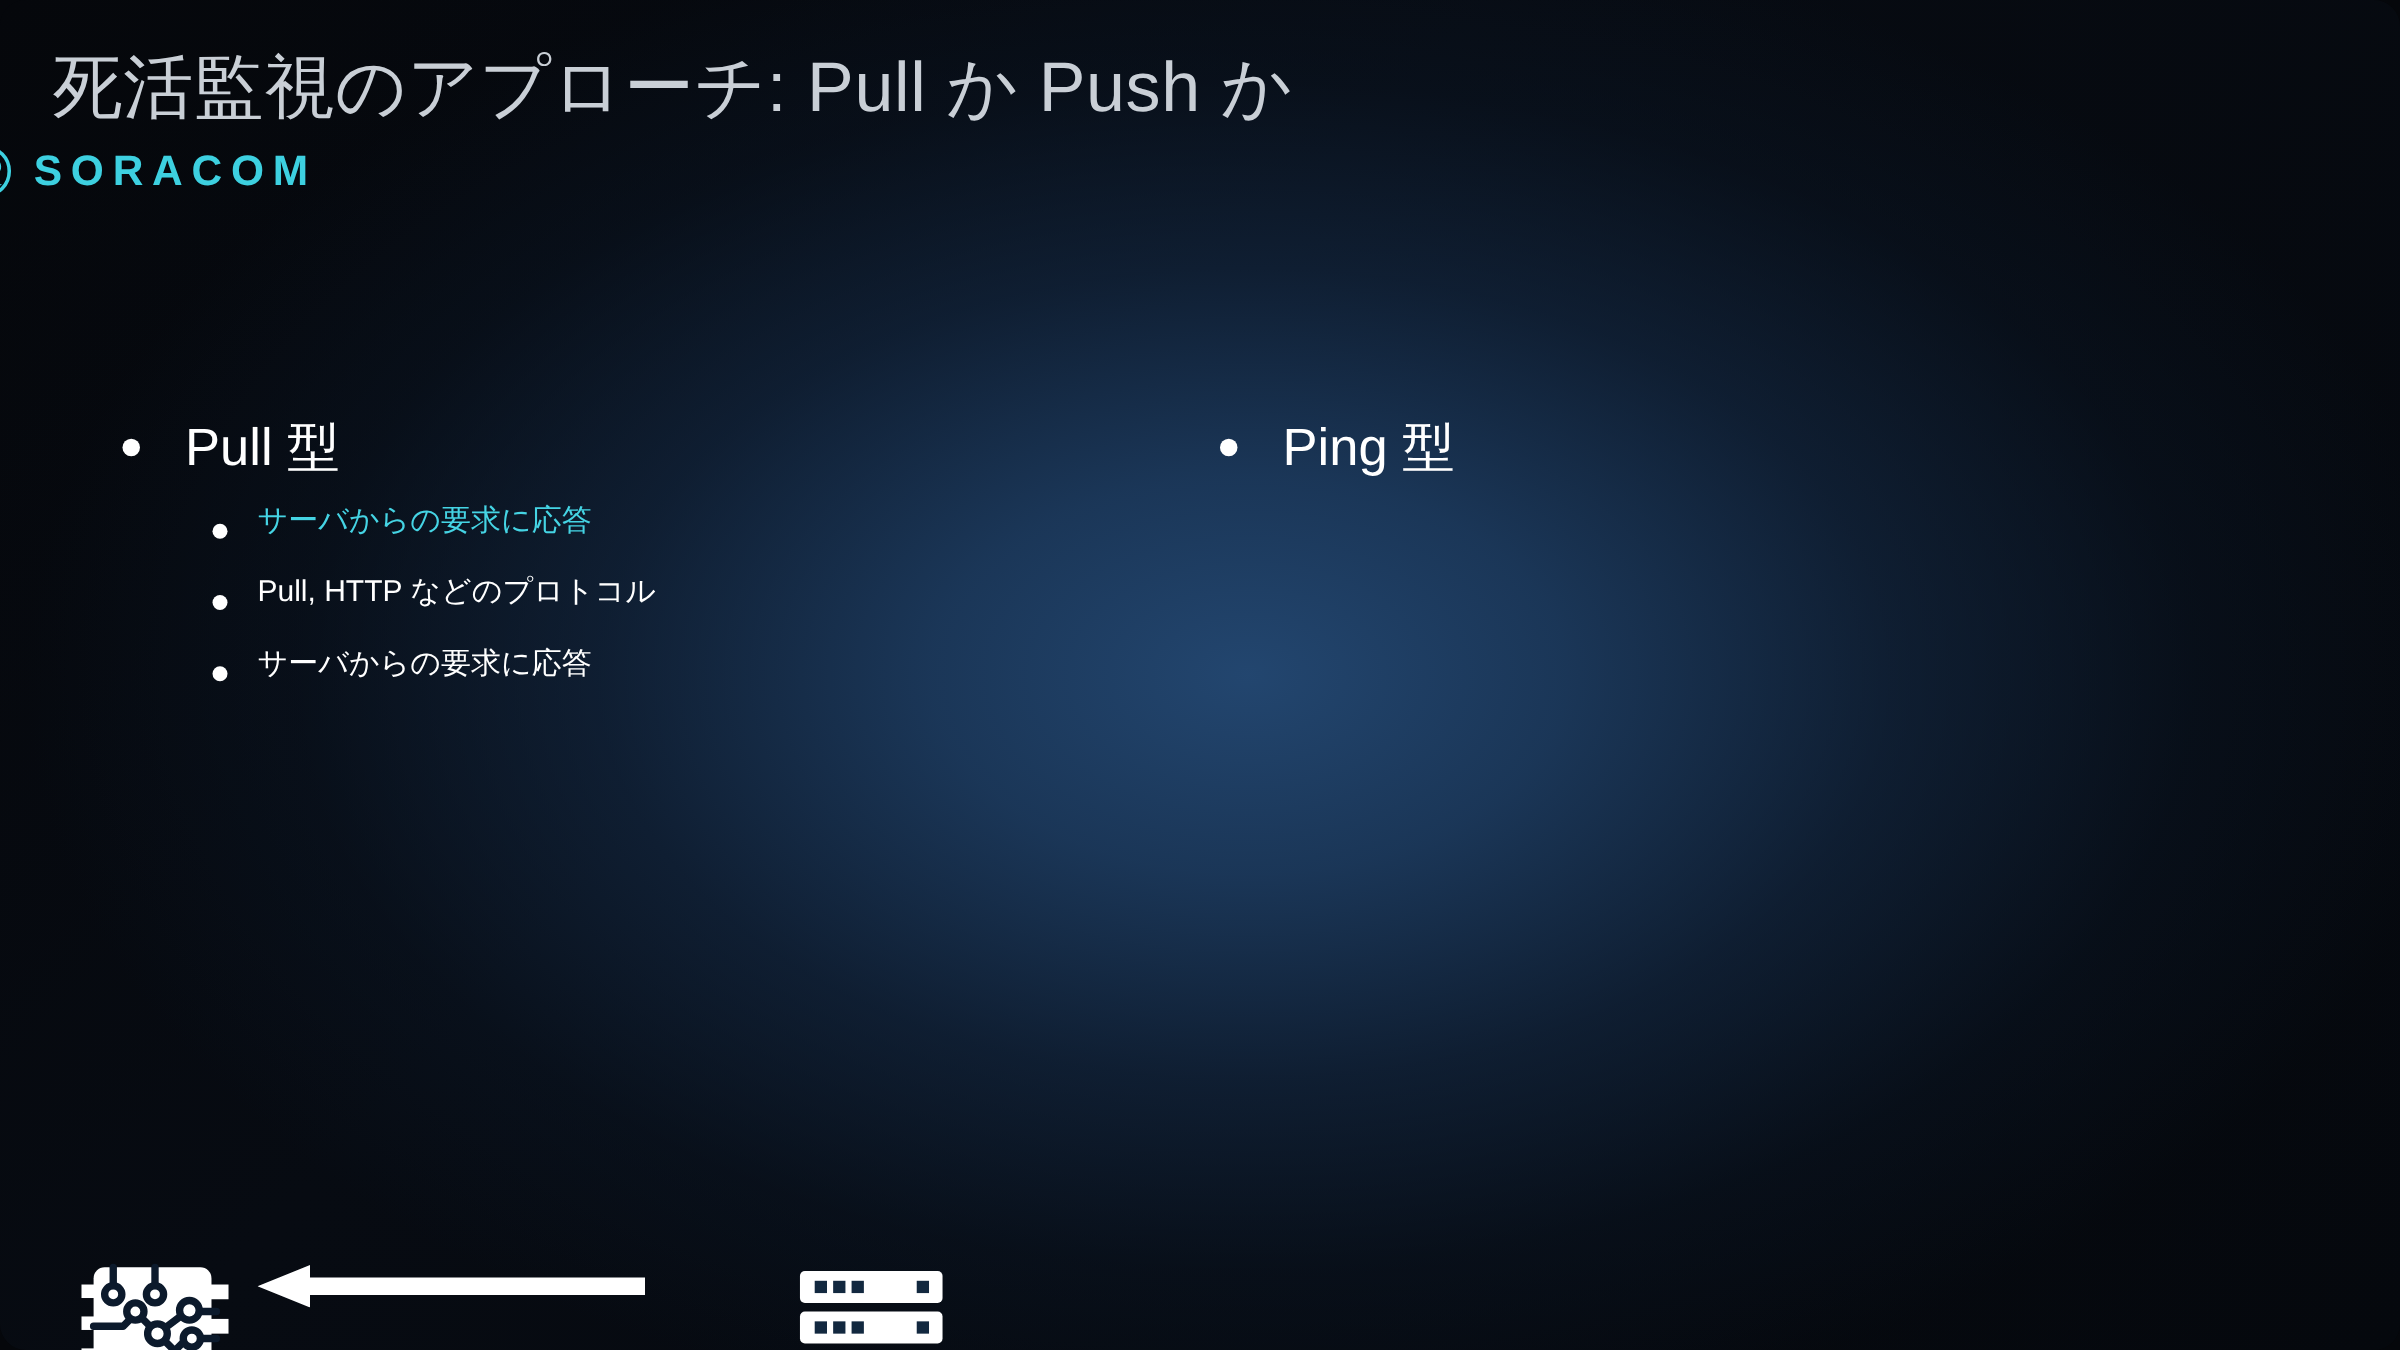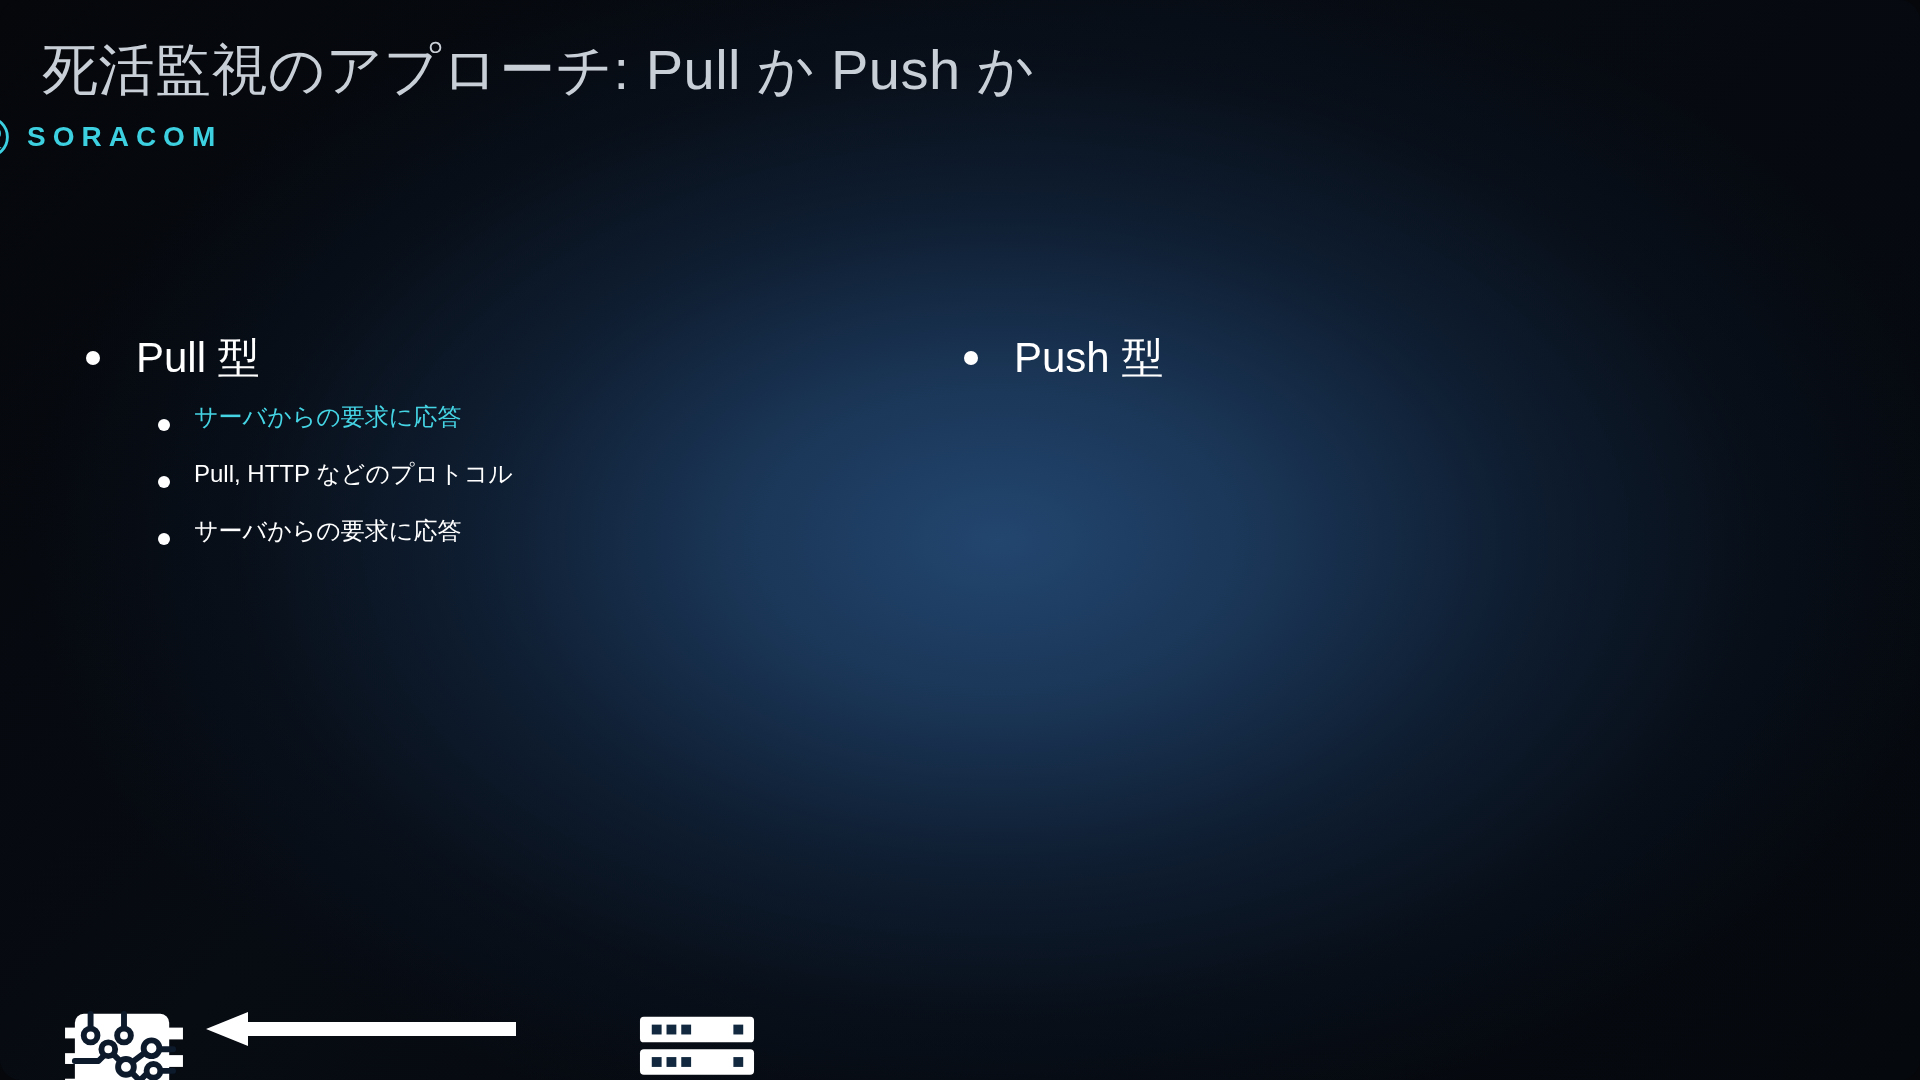--- a/index.html
+++ b/index.html
@@ -52,33 +52,34 @@
   .logo {
     position: absolute;
     right: 35px;
     top: 50px;
     display: flex;
     align-items: center;
     gap: 16px;
   }
   .logo-mark { width: 46px; height: 46px; display: block; }
   .logo-text {
-    font-size: 28px;
+    font-size: 34px;
     font-weight: 700;
     letter-spacing: 7px;
     color: #3dd0e0;
     position: relative;
   }
 
   
   .columns {
     position: absolute;
-    left: 16px; top: 225px;
+    left: 0; top: 225px;
     width: 1782px;
     display: flex;
+    padding-left: 28px;
   }
   .col { width: 890px; }
   .col.left  { margin-left: 48px; }
   .col.right { margin-left: 22px; }
 
   ul.lvl1 { list-style: none; margin: 0; padding: 0; }
   ul.lvl2 { list-style: none; margin: 22px 0 0 0; padding: 0 0 0 72px; }
 
   li.b1, li.b2 {
     position: relative;
@@ -156,21 +157,21 @@
       </ul>
       <ul class="lvl2">
         <li class="b2 accent">サーバからの要求に応答</li>
         <li class="b2">Pull, HTTP などのプロトコル</li>
         <li class="b2">サーバからの要求に応答</li>
       </ul>
     </div>
 
     <div class="col right">
       <ul class="lvl1">
-        <li class="b1">Push 型</li>
+        <li class="b1">Ping 型</li>
       </ul>
     </div>
   </div>
 
   <div class="diagram pull">
 
     <div class="node" style="left:0px; top:0px; width:128px;">
       <span>
         <svg class="chip-icon" viewBox="0 0 120 114" aria-hidden="true">
           <g fill="#ffffff">

